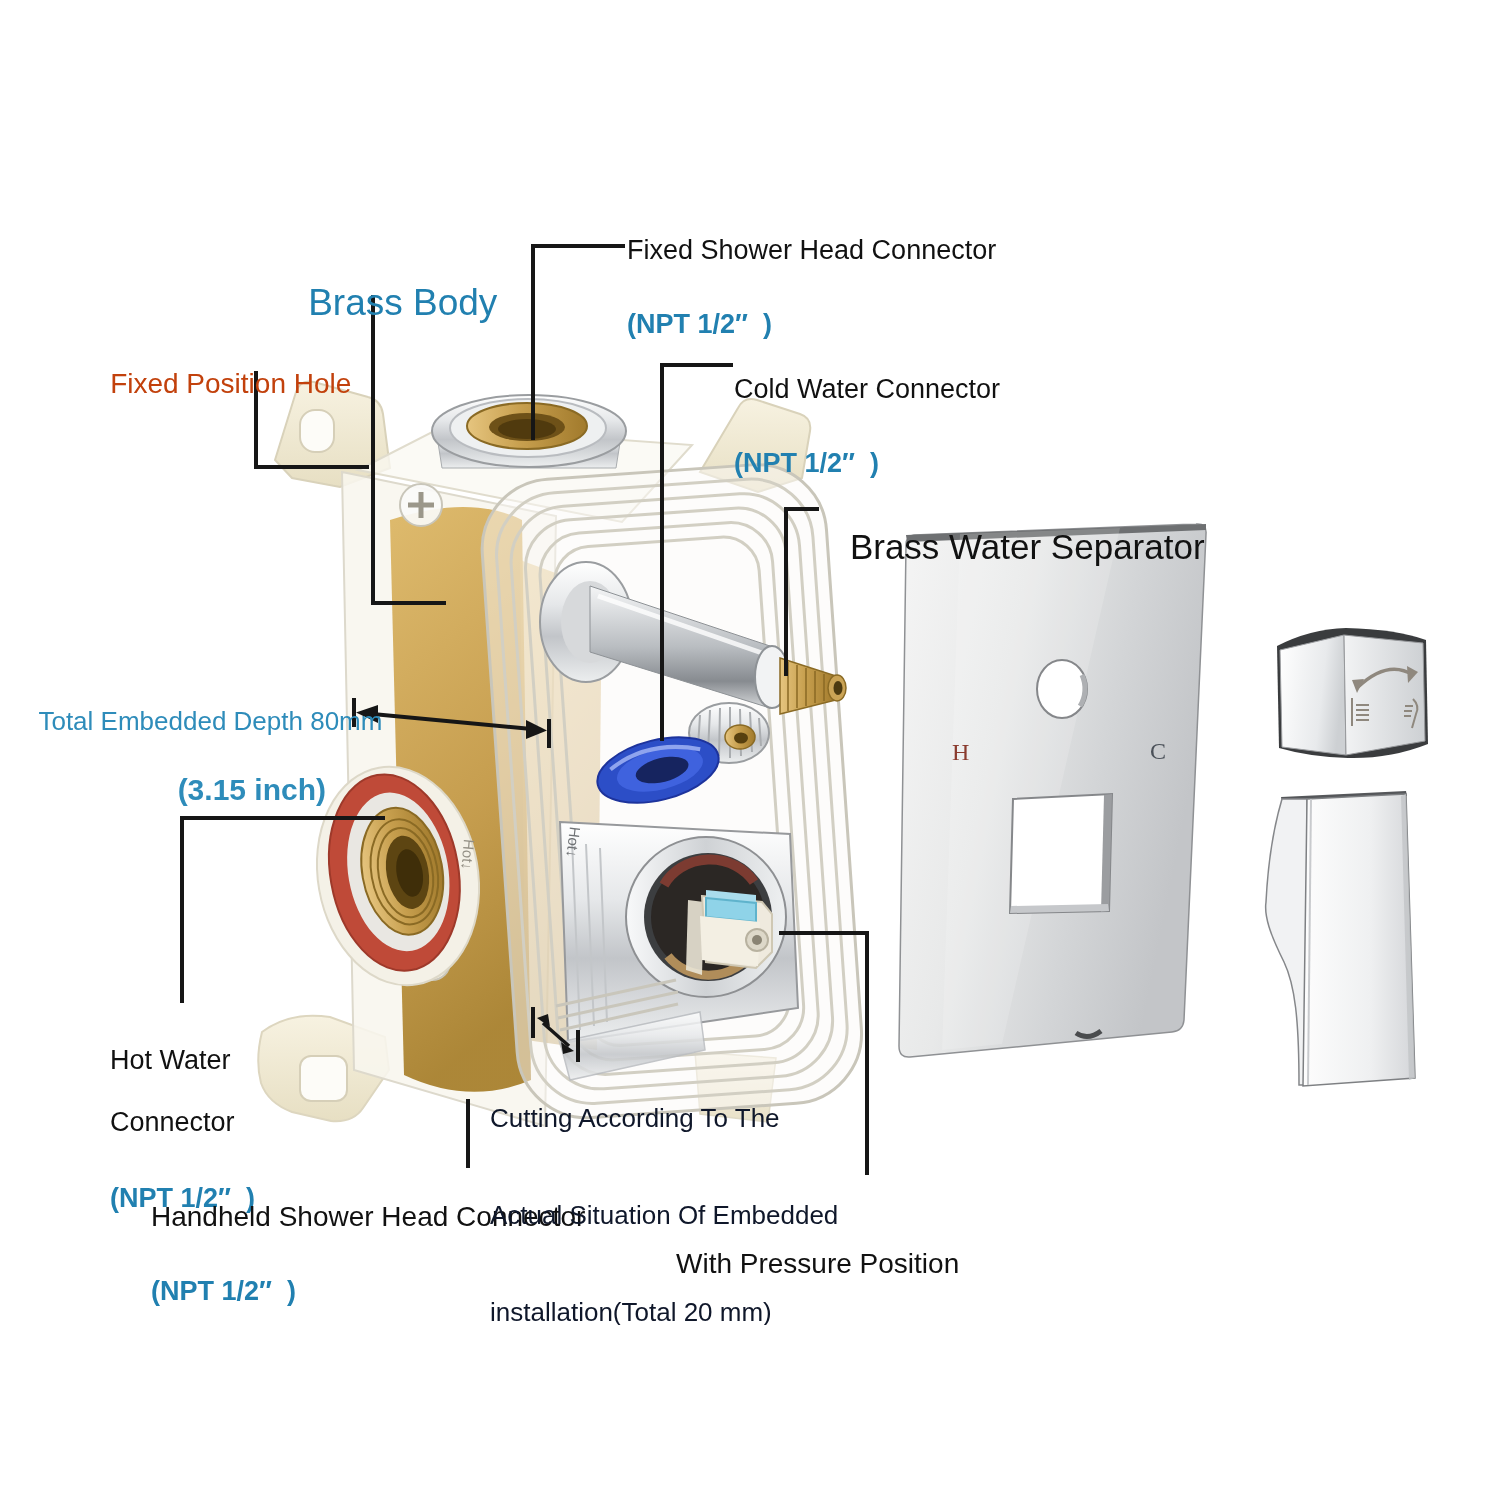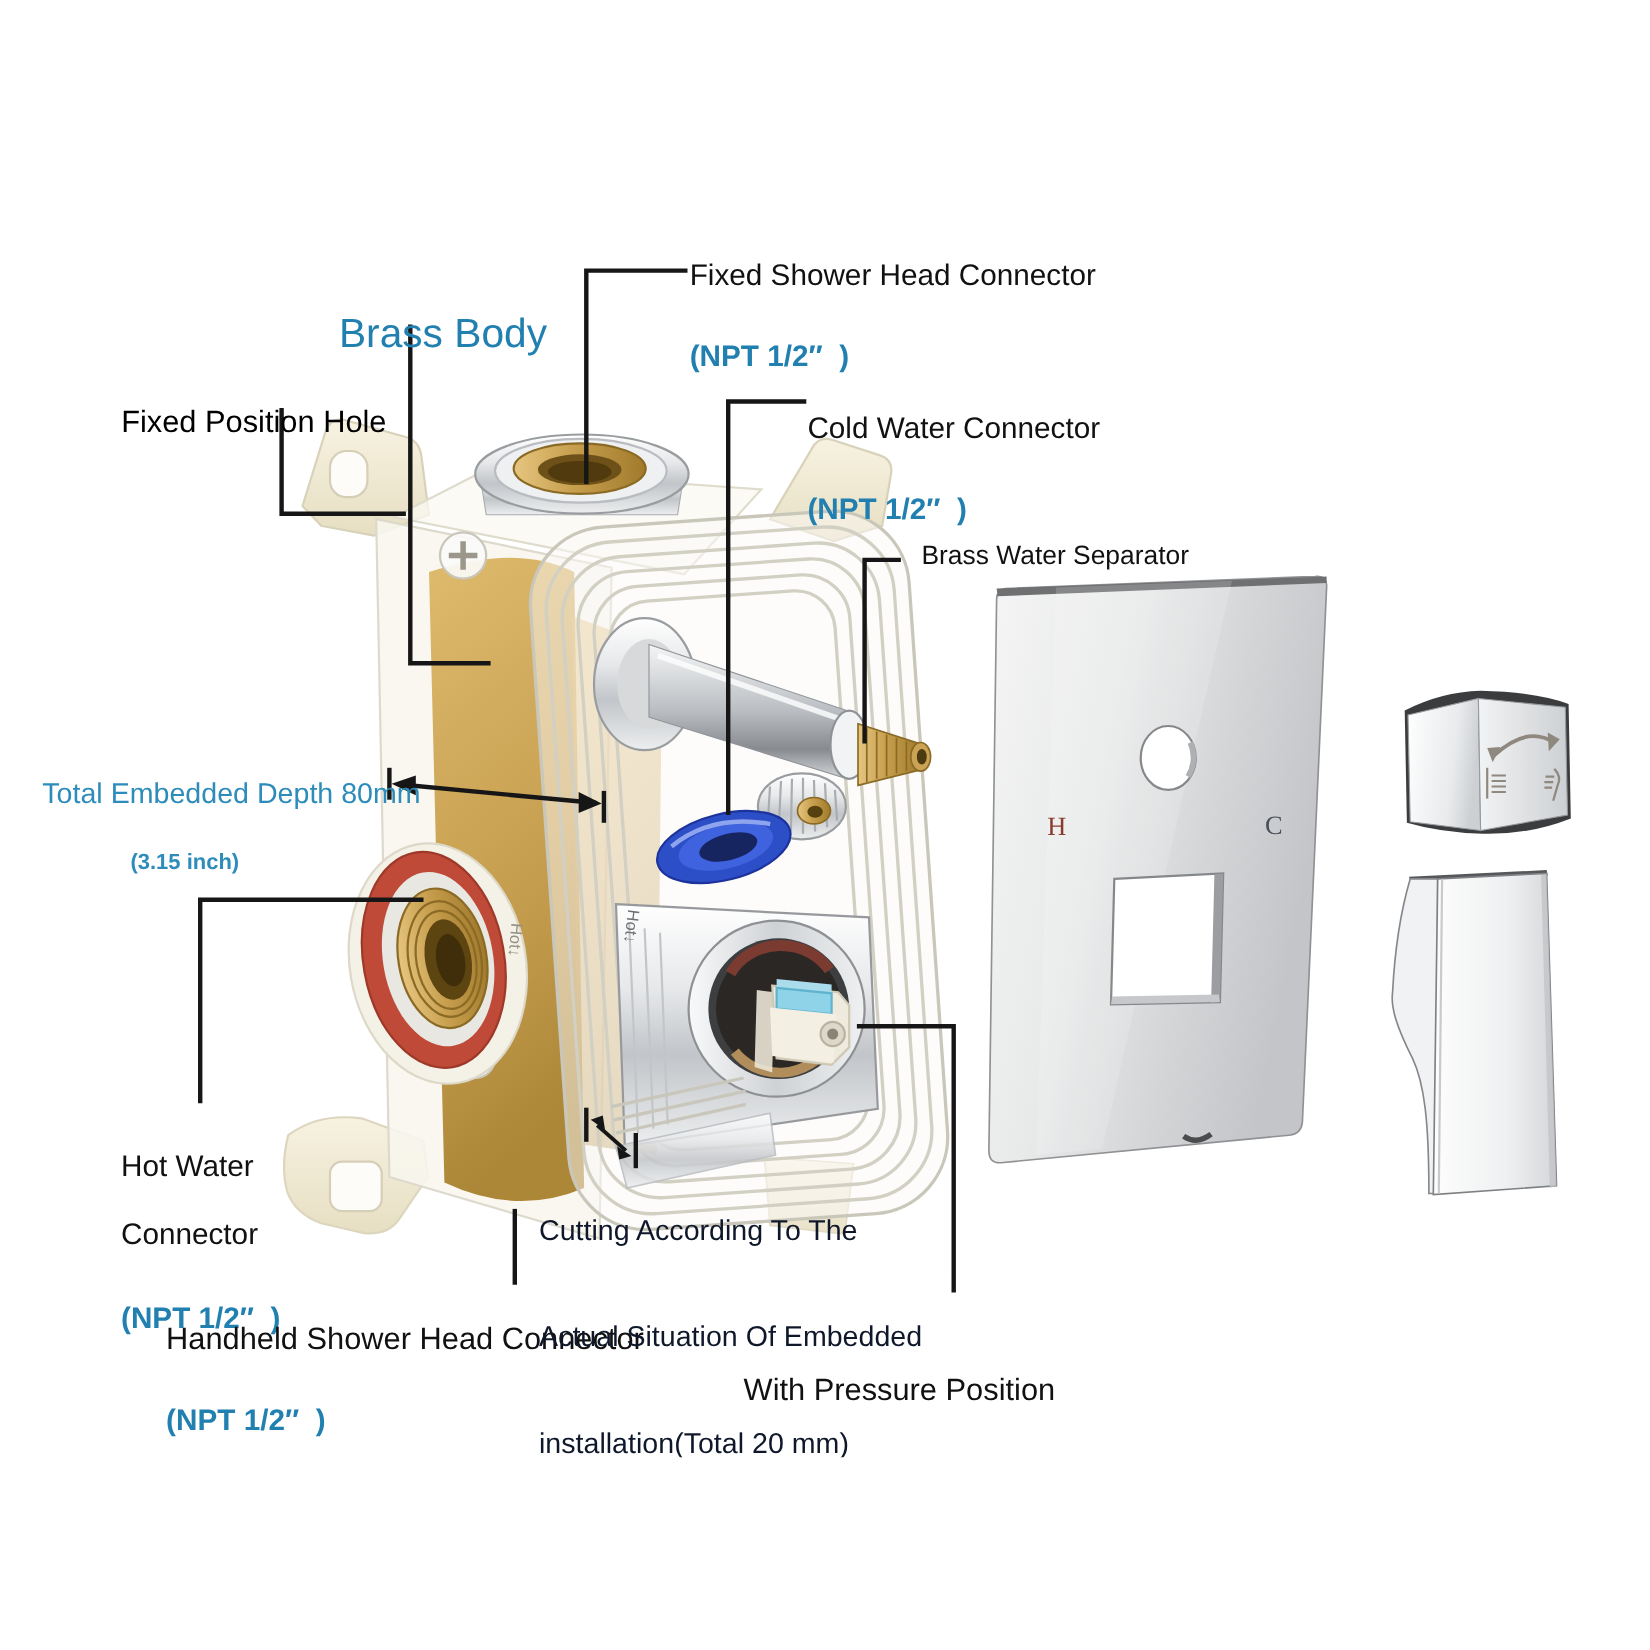--- a/index.html
+++ b/index.html
@@ -3,26 +3,26 @@
 <meta charset="utf-8">
 <style>
   html,body{margin:0;padding:0;background:#ffffff;}
   #stage{position:relative;width:1500px;height:1325px;background:#ffffff;overflow:hidden;
          font-family:"Liberation Sans", sans-serif;}
   #art{position:absolute;left:0;top:0;width:1500px;height:1500px;}
   .lab{position:absolute;white-space:pre;color:#111;}
   .lab .t1{display:block;font-size:27px;color:#111;}
   .lab .spec{display:block;font-size:27px;font-weight:700;color:#2180b0;margin-top:7px;}
   #lab-brass-body{left:267px;top:240px;font-size:37px;color:#2180b0;}
-  #lab-fixed-position{left:79px;top:336px;font-size:28px;color:#000000;}
+  #lab-fixed-position{left:79px;top:336px;font-size:28px;color:#c2410c;}
   #lab-fixed-shower{left:627px;top:199px;}
   #lab-cold{left:734px;top:338px;}
-  #lab-separator{left:811px;top:464px;font-size:24px;}
+  #lab-separator{left:811px;top:487px;font-size:35px;}
   #lab-depth{left:10px;top:675px;width:322px;text-align:right;color:#2e8cba;font-size:26px;}
-  #lab-depth .d2{display:block;font-size:20px;font-weight:600;margin-top:5px;padding-right:6px;text-align:center;}
+  #lab-depth .d2{display:block;font-size:30px;font-weight:600;margin-top:5px;padding-right:6px;}
   #lab-hot{left:110px;top:1012px;}
   #lab-hot .t1{line-height:0.95;font-size:27px;}
   #lab-hot .spec{margin-top:12px;}
   #lab-handheld{left:151px;top:1165px;}
   #lab-handheld .t1{font-size:28px;}
   #lab-cutting{left:490px;top:1038px;color:#0f172a;font-size:26px;line-height:1.24;}
   #lab-cutting .c4{display:block;margin-left:168px;font-weight:600;}
   #lab-ceramic{left:676px;top:1172px;font-size:28px;line-height:1.32;}
   .platemark{position:absolute;font-family:"Liberation Serif", serif;font-size:24px;}
   #mark-h{left:952px;top:739px;color:#8a3b2e;}

